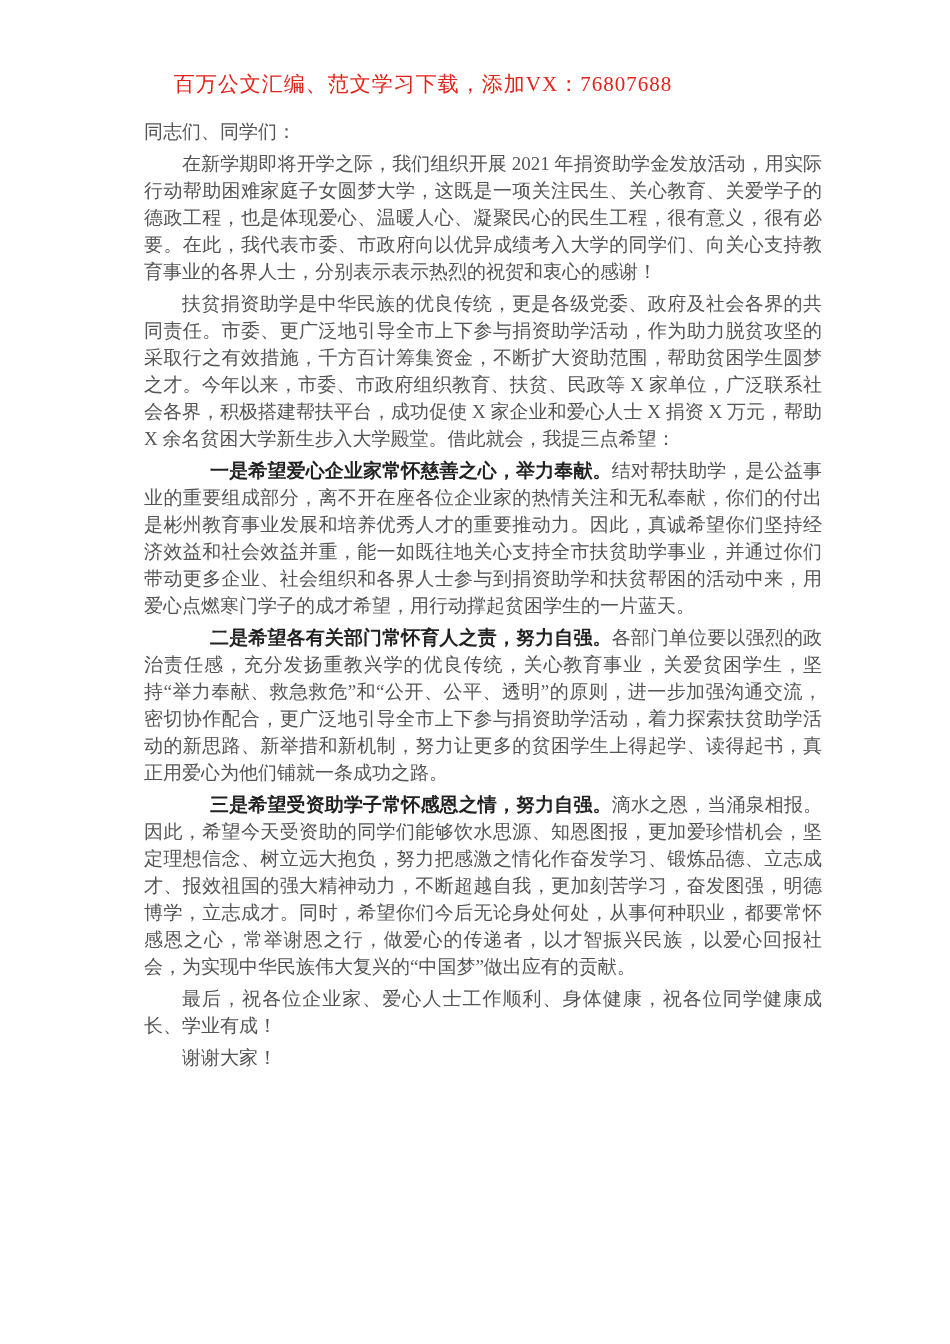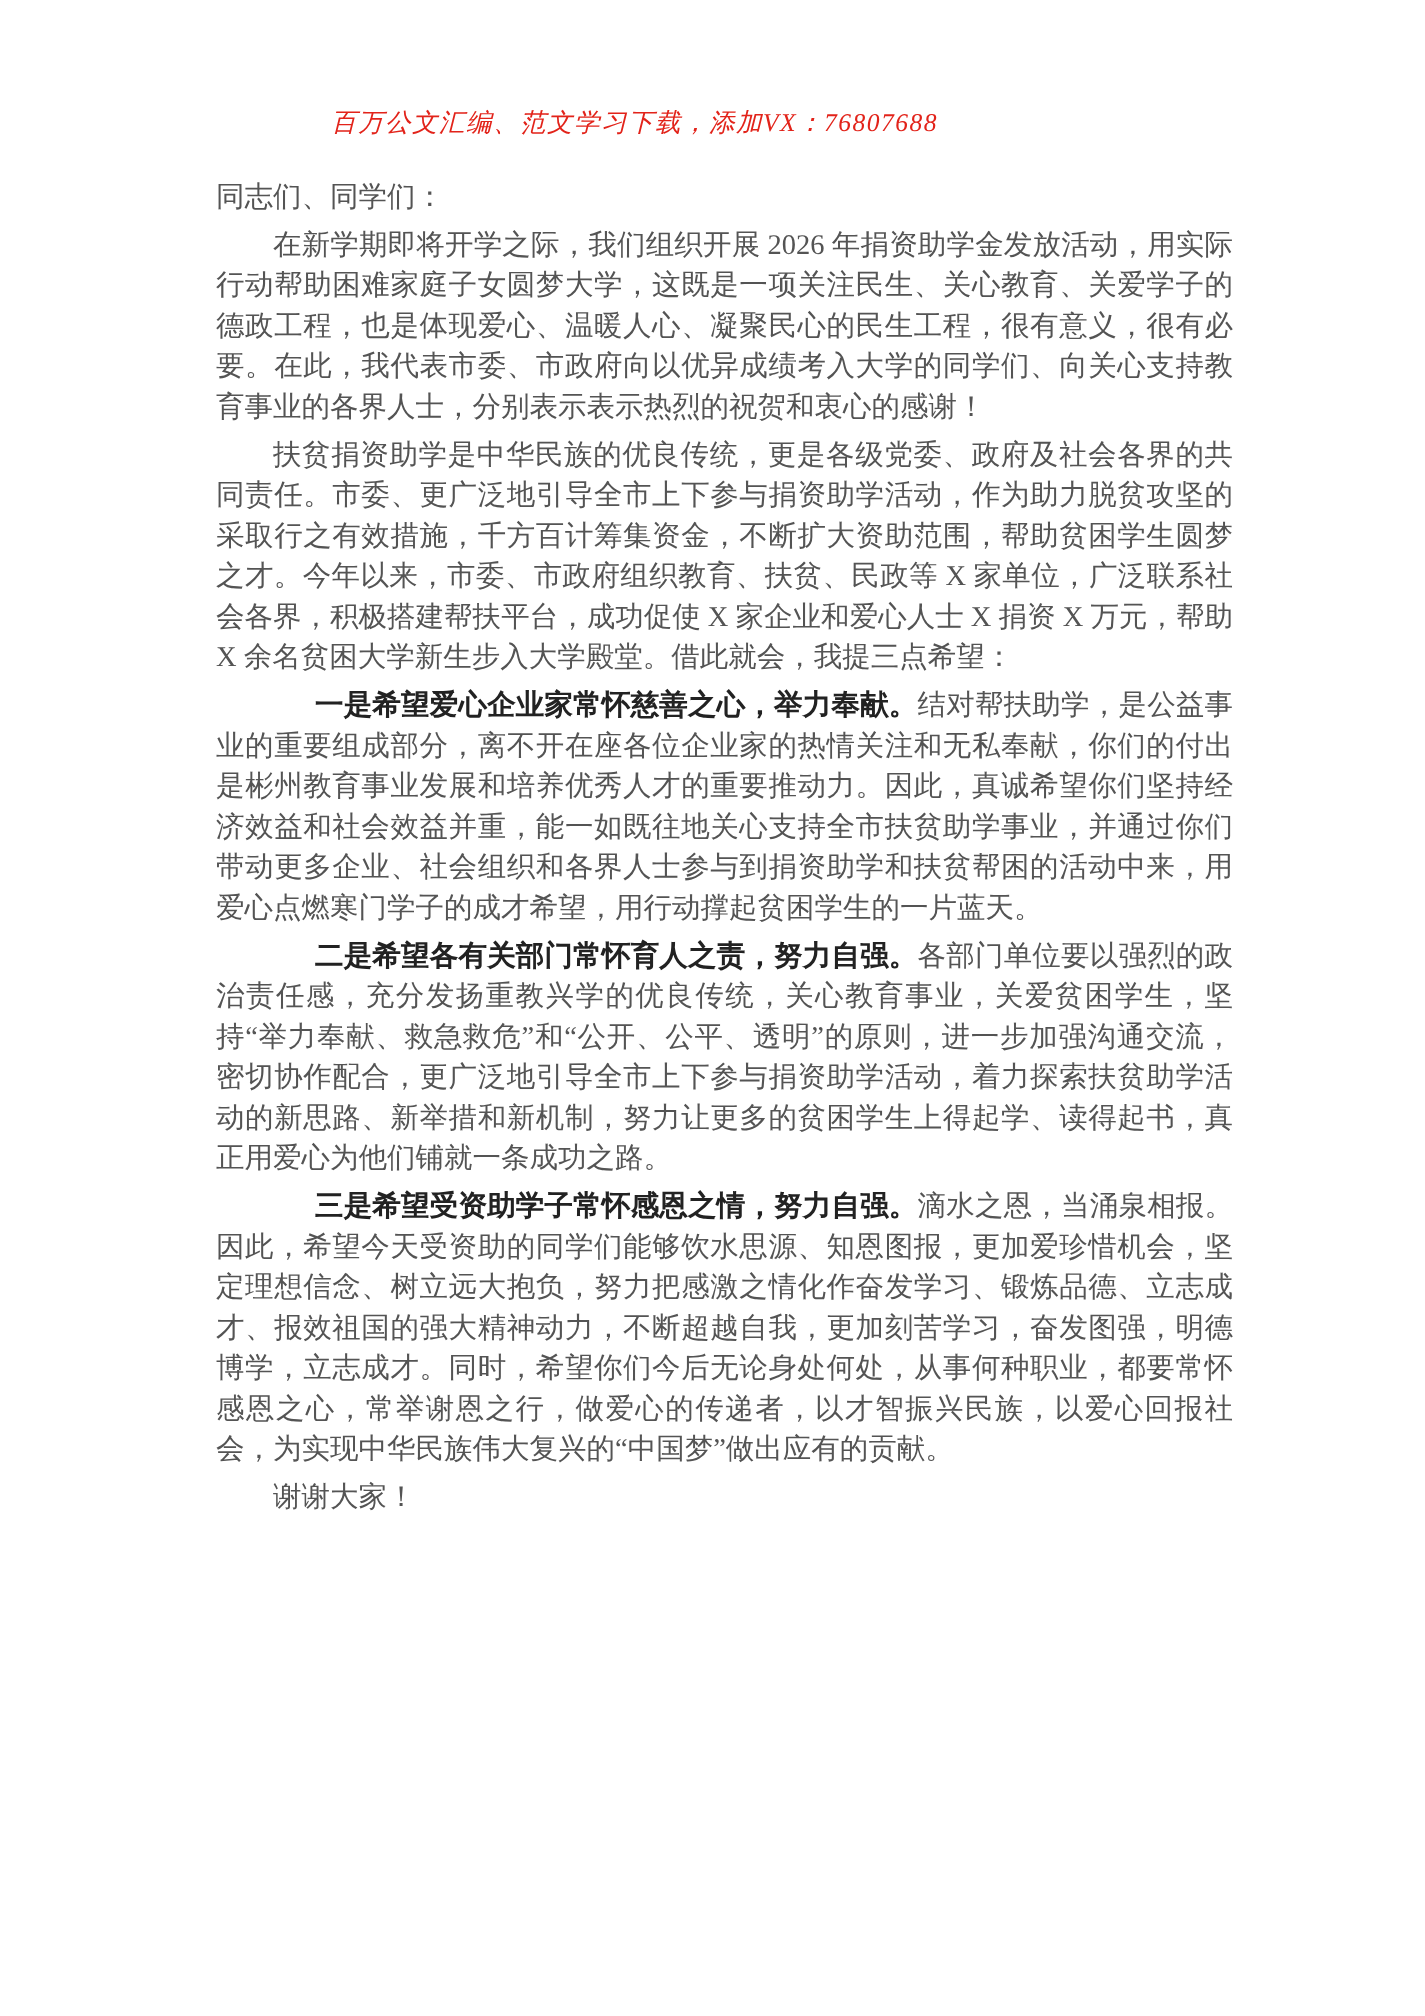--- a/index.html
+++ b/index.html
@@ -13,24 +13,23 @@
     font-family:"Liberation Serif","DejaVu Serif",serif;
     position:relative;overflow:hidden;
   }
   .page{
     position:absolute;top:0;left:0;width:950px;height:1344px;background:#ffffff;
   }
   .promo{
     position:absolute;top:70px;left:0;width:846px;
     text-align:center;
     color:var(--accent);
-    font-size:17px;
+    font-size:21px;
     letter-spacing:1px;
     white-space:nowrap;
-    font-style:italic;
   }
   .doc{
     position:absolute;top:118px;left:144px;width:678px;
     color:var(--body-text);
     font-size:19px;
     line-height:27px;
     text-align:justify;
     text-justify:inter-ideograph;
   }
   .doc p{
@@ -50,27 +49,28 @@
 <body>
 
 <div class="page">
 
   <div class="promo">百万公文汇编、范文学习下载，添加VX：76807688</div>
 
   <div class="doc">
 
     <p class="salutation">同志们、同学们：</p>
 
-    <p><span>在新学期即将开学之际，我们组织开展 2026 年捐资助学金发放活动，用实际行动帮助困难家庭子女圆梦大学，这既是一项关注民生、关心教育、关爱学子的德政工程，也是体现爱心、温暖人心、凝聚民心的民生工程，很有意义，很有必要。在此，我代表市委、市政府向以优异成绩考入大学的同学们、向关心支持教育事业的各界人士，分别表示表示热烈的祝贺和衷心的感谢！</span></p>
+    <p><span>在新学期即将开学之际，我们组织开展 2021 年捐资助学金发放活动，用实际行动帮助困难家庭子女圆梦大学，这既是一项关注民生、关心教育、关爱学子的德政工程，也是体现爱心、温暖人心、凝聚民心的民生工程，很有意义，很有必要。在此，我代表市委、市政府向以优异成绩考入大学的同学们、向关心支持教育事业的各界人士，分别表示表示热烈的祝贺和衷心的感谢！</span></p>
 
     <p><span>扶贫捐资助学是中华民族的优良传统，更是各级党委、政府及社会各界的共同责任。市委、更广泛地引导全市上下参与捐资助学活动，作为助力脱贫攻坚的采取行之有效措施，千方百计筹集资金，不断扩大资助范围，帮助贫困学生圆梦之才。今年以来，市委、市政府组织教育、扶贫、民政等 X 家单位，广泛联系社会各界，积极搭建帮扶平台，成功促使 X 家企业和爱心人士 X 捐资 X 万元，帮助 X 余名贫困大学新生步入大学殿堂。借此就会，我提三点希望：</span></p>
 
     <p><span class="lead">一是希望爱心企业家常怀慈善之心，举力奉献。</span><span>结对帮扶助学，是公益事业的重要组成部分，离不开在座各位企业家的热情关注和无私奉献，你们的付出是彬州教育事业发展和培养优秀人才的重要推动力。因此，真诚希望你们坚持经济效益和社会效益并重，能一如既往地关心支持全市扶贫助学事业，并通过你们带动更多企业、社会组织和各界人士参与到捐资助学和扶贫帮困的活动中来，用爱心点燃寒门学子的成才希望，用行动撑起贫困学生的一片蓝天。</span></p>
 
     <p><span class="lead">二是希望各有关部门常怀育人之责，努力自强。</span><span>各部门单位要以强烈的政治责任感，充分发扬重教兴学的优良传统，关心教育事业，关爱贫困学生，坚持“举力奉献、救急救危”和“公开、公平、透明”的原则，进一步加强沟通交流，密切协作配合，更广泛地引导全市上下参与捐资助学活动，着力探索扶贫助学活动的新思路、新举措和新机制，努力让更多的贫困学生上得起学、读得起书，真正用爱心为他们铺就一条成功之路。</span></p>
 
     <p><span class="lead">三是希望受资助学子常怀感恩之情，努力自强。</span><span>滴水之恩，当涌泉相报。因此，希望今天受资助的同学们能够饮水思源、知恩图报，更加爱珍惜机会，坚定理想信念、树立远大抱负，努力把感激之情化作奋发学习、锻炼品德、立志成才、报效祖国的强大精神动力，不断超越自我，更加刻苦学习，奋发图强，明德博学，立志成才。同时，希望你们今后无论身处何处，从事何种职业，都要常怀感恩之心，常举谢恩之行，做爱心的传递者，以才智振兴民族，以爱心回报社会，为实现中华民族伟大复兴的“中国梦”做出应有的贡献。</span></p>
 
+    <p><span>最后，祝各位企业家、爱心人士工作顺利、身体健康，祝各位同学健康成长、学业有成！</span></p>
 
     <p><span>谢谢大家！</span></p>
 
   </div>
 </div>
 
 </body></html>

